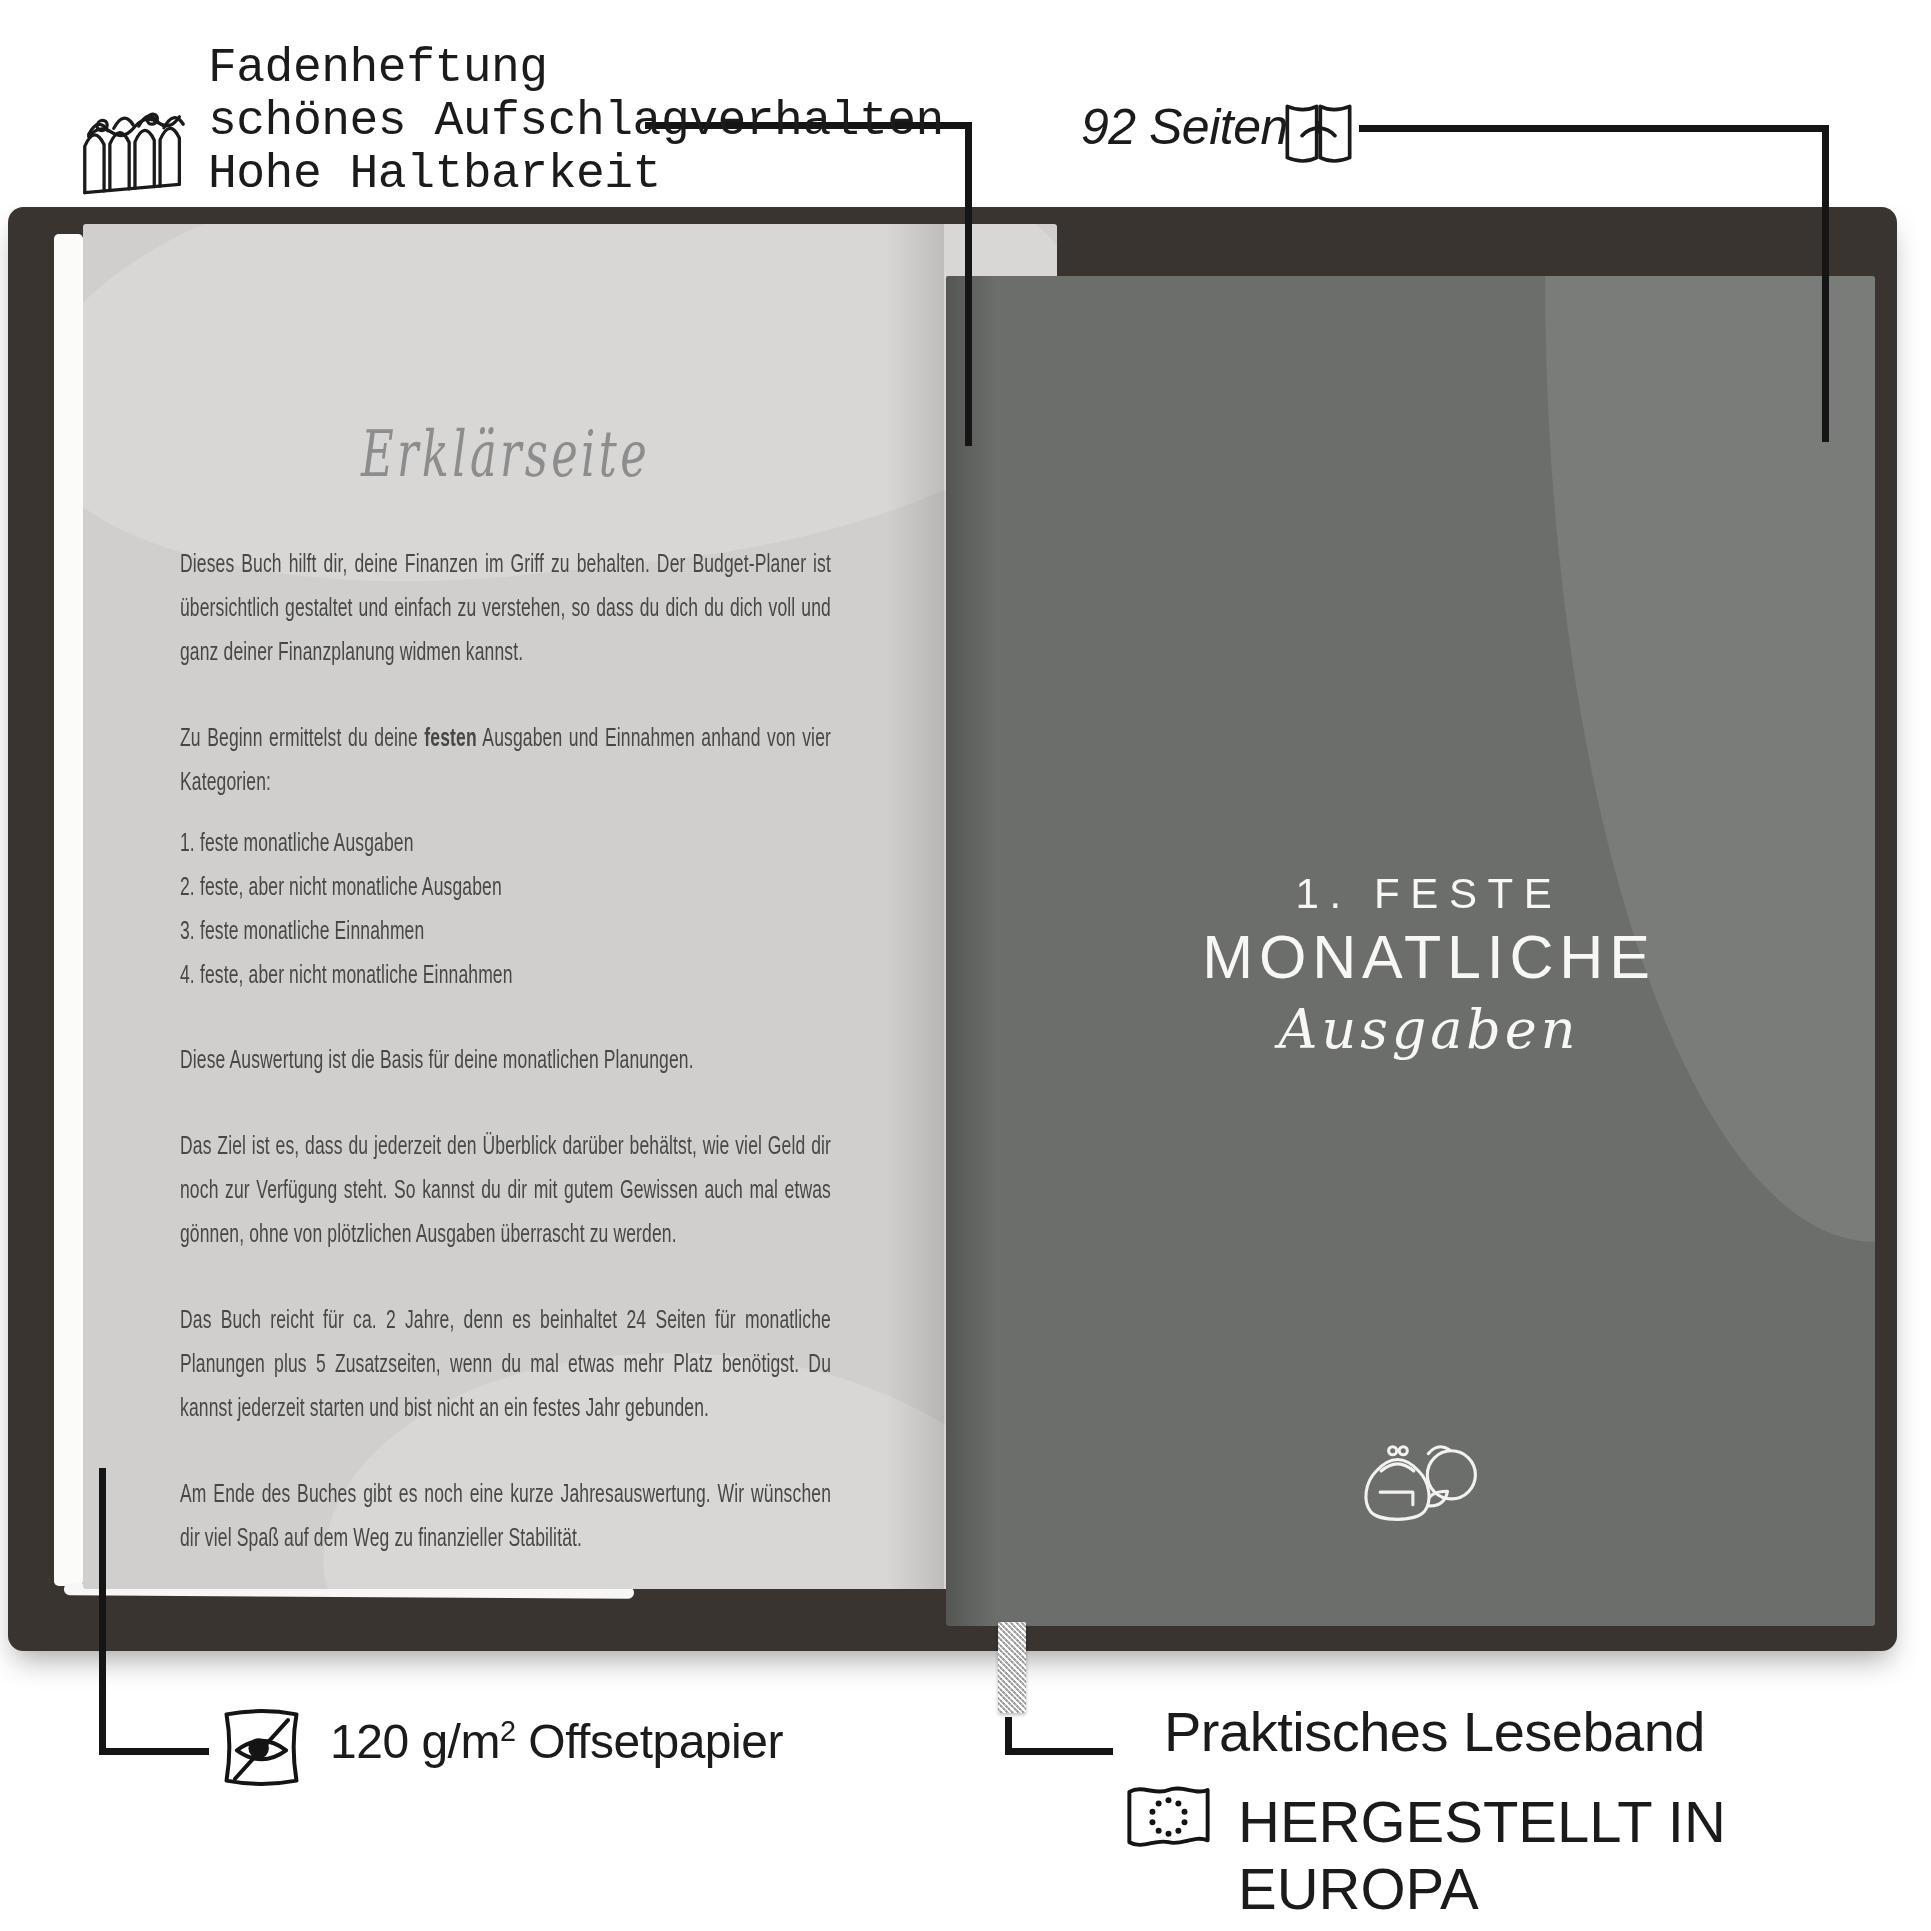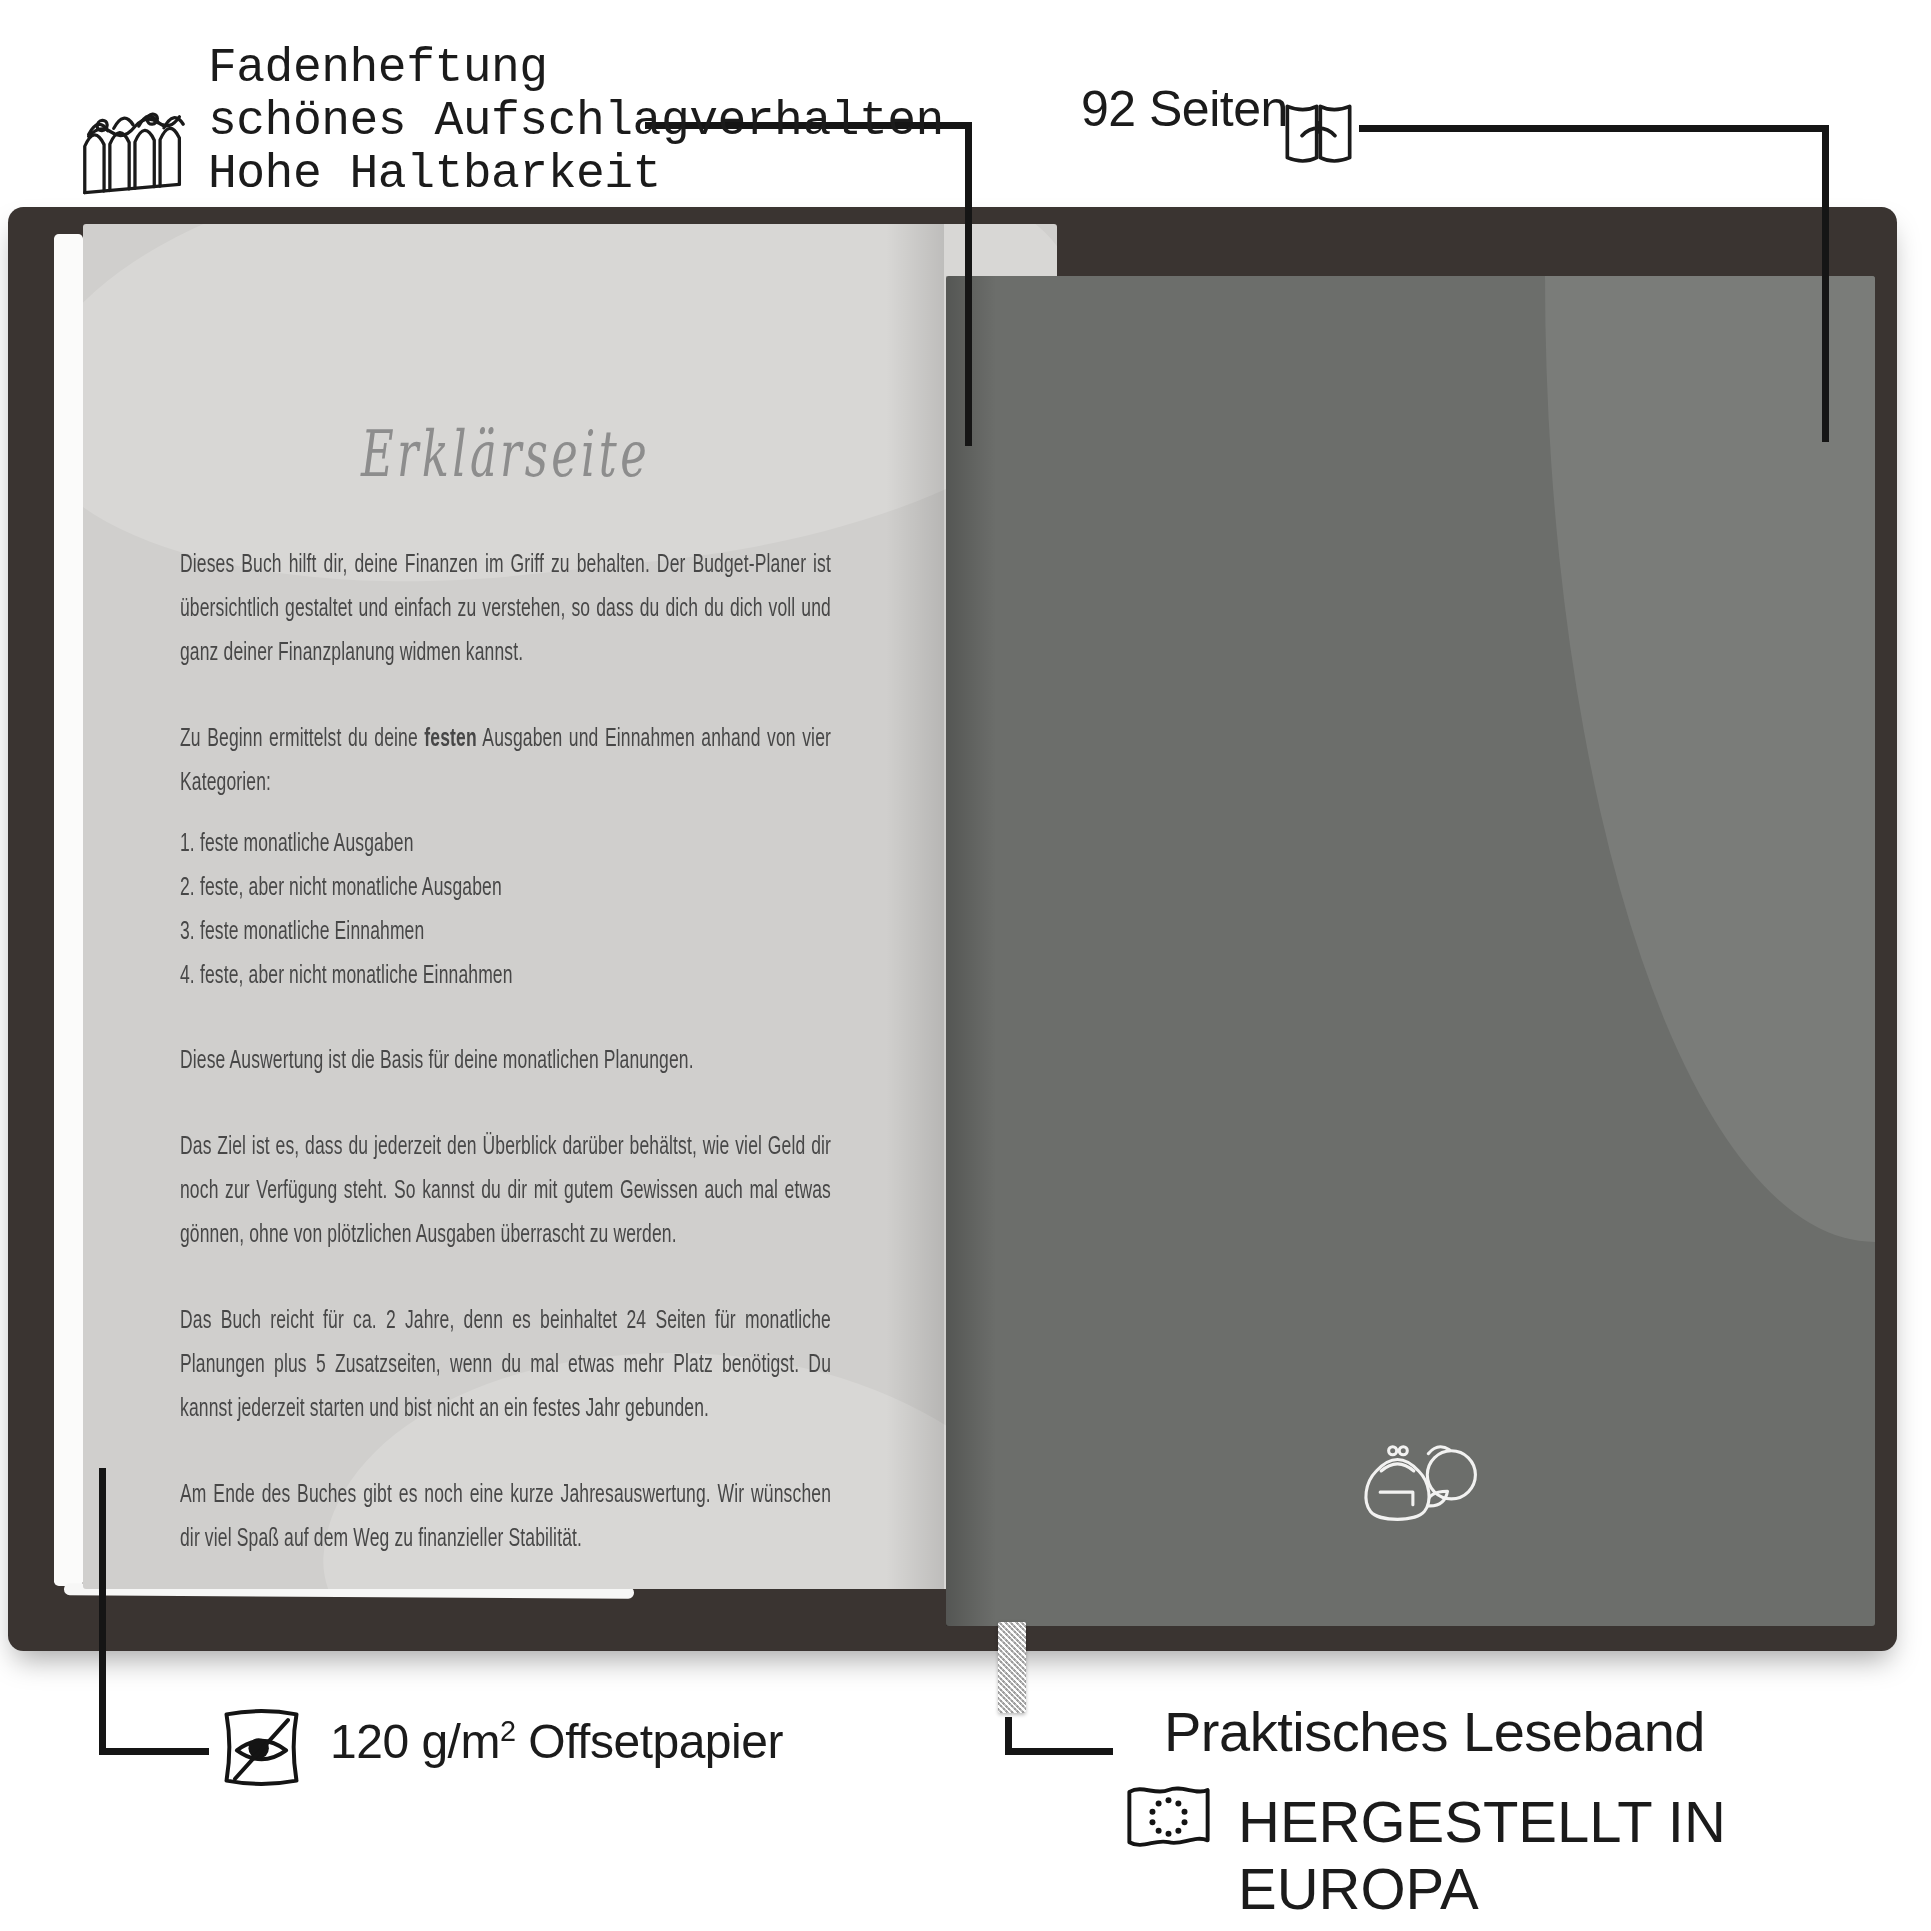--- a/index.html
+++ b/index.html
@@ -43,21 +43,21 @@
     background-image:repeating-linear-gradient(45deg,rgba(255,255,255,.95) 0 1.9px,rgba(135,135,135,.55) 1.9px 3.9px),
                      repeating-linear-gradient(-45deg,rgba(255,255,255,.9) 0 1.9px,rgba(150,150,150,.5) 1.9px 3.9px);
     border-radius:1.9px 1.9px 2.9px 2.9px;box-shadow:0 1.9px 3.9px rgba(0,0,0,.25);}
 
   
   .line{background:#151515;}
 
   
   .ann{color:#1b1b1b;}
   .tl-text{left:208px;top:42px;font-size:48px;line-height:53px;letter-spacing:-0.5px;font-family:Liberation Mono, monospace;}
-  .tr-text{left:1081px;top:80px;font-size:50px;letter-spacing:-0.5px;}
+  .tr-text{left:1081px;top:98px;font-size:50px;letter-spacing:-0.5px;font-style:italic;}
   .bl-text{left:330px;top:1703px;font-size:48px;line-height:56px;letter-spacing:-0.5px;}
   .br-line1{left:1164px;top:1699px;font-size:56px;letter-spacing:-0.5px;}
   .br-line2{left:1238px;top:1788px;font-size:58px;letter-spacing:0px;}
   sup{font-size:60%;}
 </style>
 </head>
 <body>
 
 <div class="canvas">
 
@@ -80,20 +80,25 @@
       </div>
       <p>Diese Auswertung ist die Basis für deine monatlichen Planungen.</p>
       <p>Das Ziel ist es, dass du jederzeit den Überblick darüber behältst, wie viel Geld dir noch zur Verfügung steht. So kannst du dir mit gutem Gewissen auch mal etwas gönnen, ohne von plötzlichen Ausgaben überrascht zu werden.</p>
       <p>Das Buch reicht für ca. 2 Jahre, denn es beinhaltet 24 Seiten für monatliche Planungen plus 5 Zusatzseiten, wenn du mal etwas mehr Platz benötigst. Du kannst jederzeit starten und bist nicht an ein festes Jahr gebunden.</p>
       <p>Am Ende des Buches gibt es noch eine kurze Jahresauswertung. Wir wünschen dir viel Spaß auf dem Weg zu finanzieller Stabilität.</p>
     </div>
   </div>
 
   <div class="abs page-right">
     <div class="abs rblob"></div>
+    <div class="abs rp-title">
+      <div class="rp-l1">1. FESTE</div>
+      <div class="rp-l2">MONATLICHE</div>
+      <div class="rp-l3">Ausgaben</div>
+    </div>
 
     <svg class="abs" style="left:413px;top:1162px;" width="127" height="91" viewBox="0 0 66 47" fill="none" stroke="#f2f2f1" stroke-width="1.6" stroke-linecap="round" stroke-linejoin="round">
       <circle cx="48" cy="19" r="12.5"></circle>
       <path d="M36 8 q5 -6 11 -2"></path>
       <path d="M35 35 q0.5 -7.5 11 -7.5 q-1.5 8.5 -11 7.5 Z"></path>
       <path d="M9 17 Q20 5 31 17 C37 23 38 33 34 38 C29.5 43.5 10.5 43.5 6 38 C2 33 3 23 9 17 Z" fill="#6c6e6b"></path>
       <path d="M11.5 17 Q20 9.5 28.5 17"></path>
       <circle cx="17.5" cy="6.5" r="2.1"></circle>
       <circle cx="23" cy="6.5" r="2.1"></circle>
       <path d="M11 28 h17 v6.5"></path>

